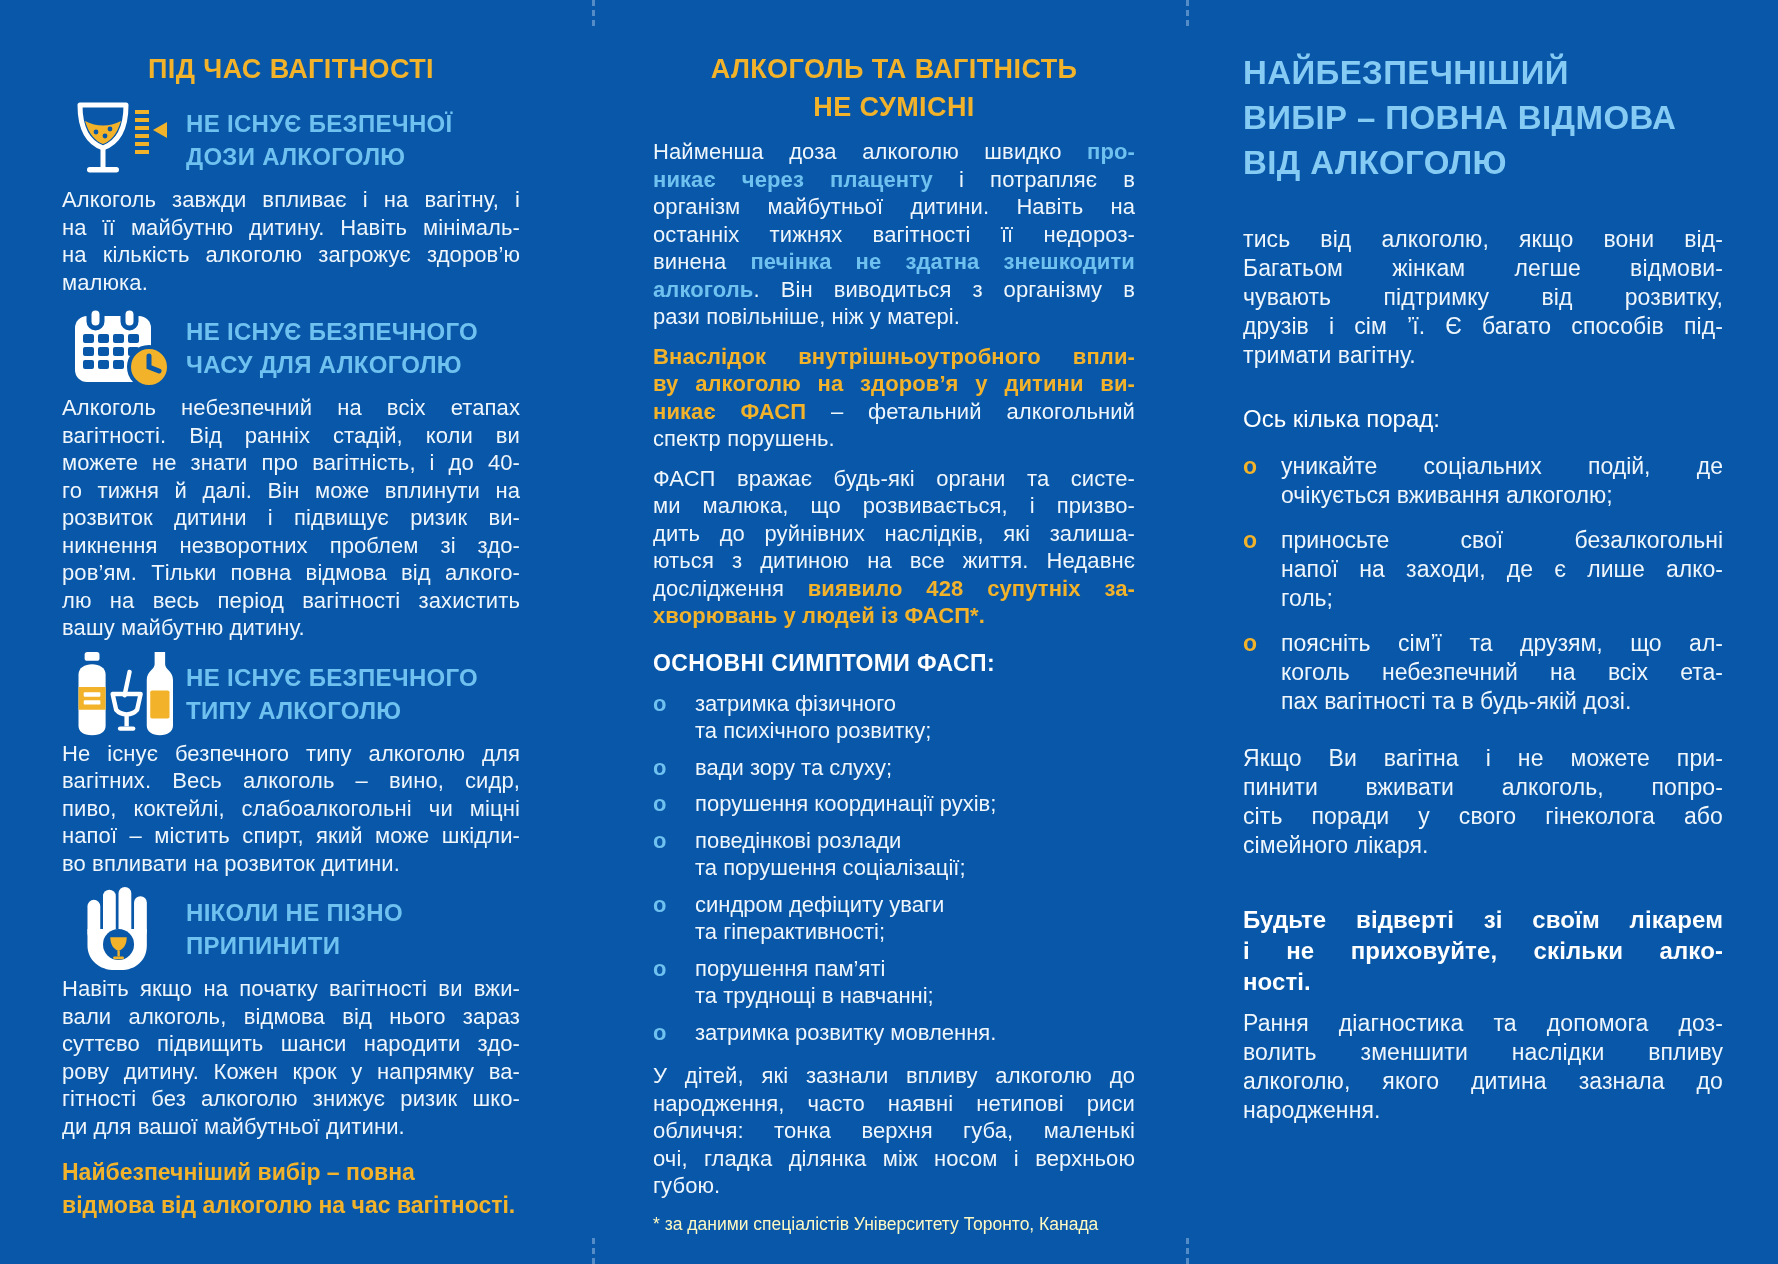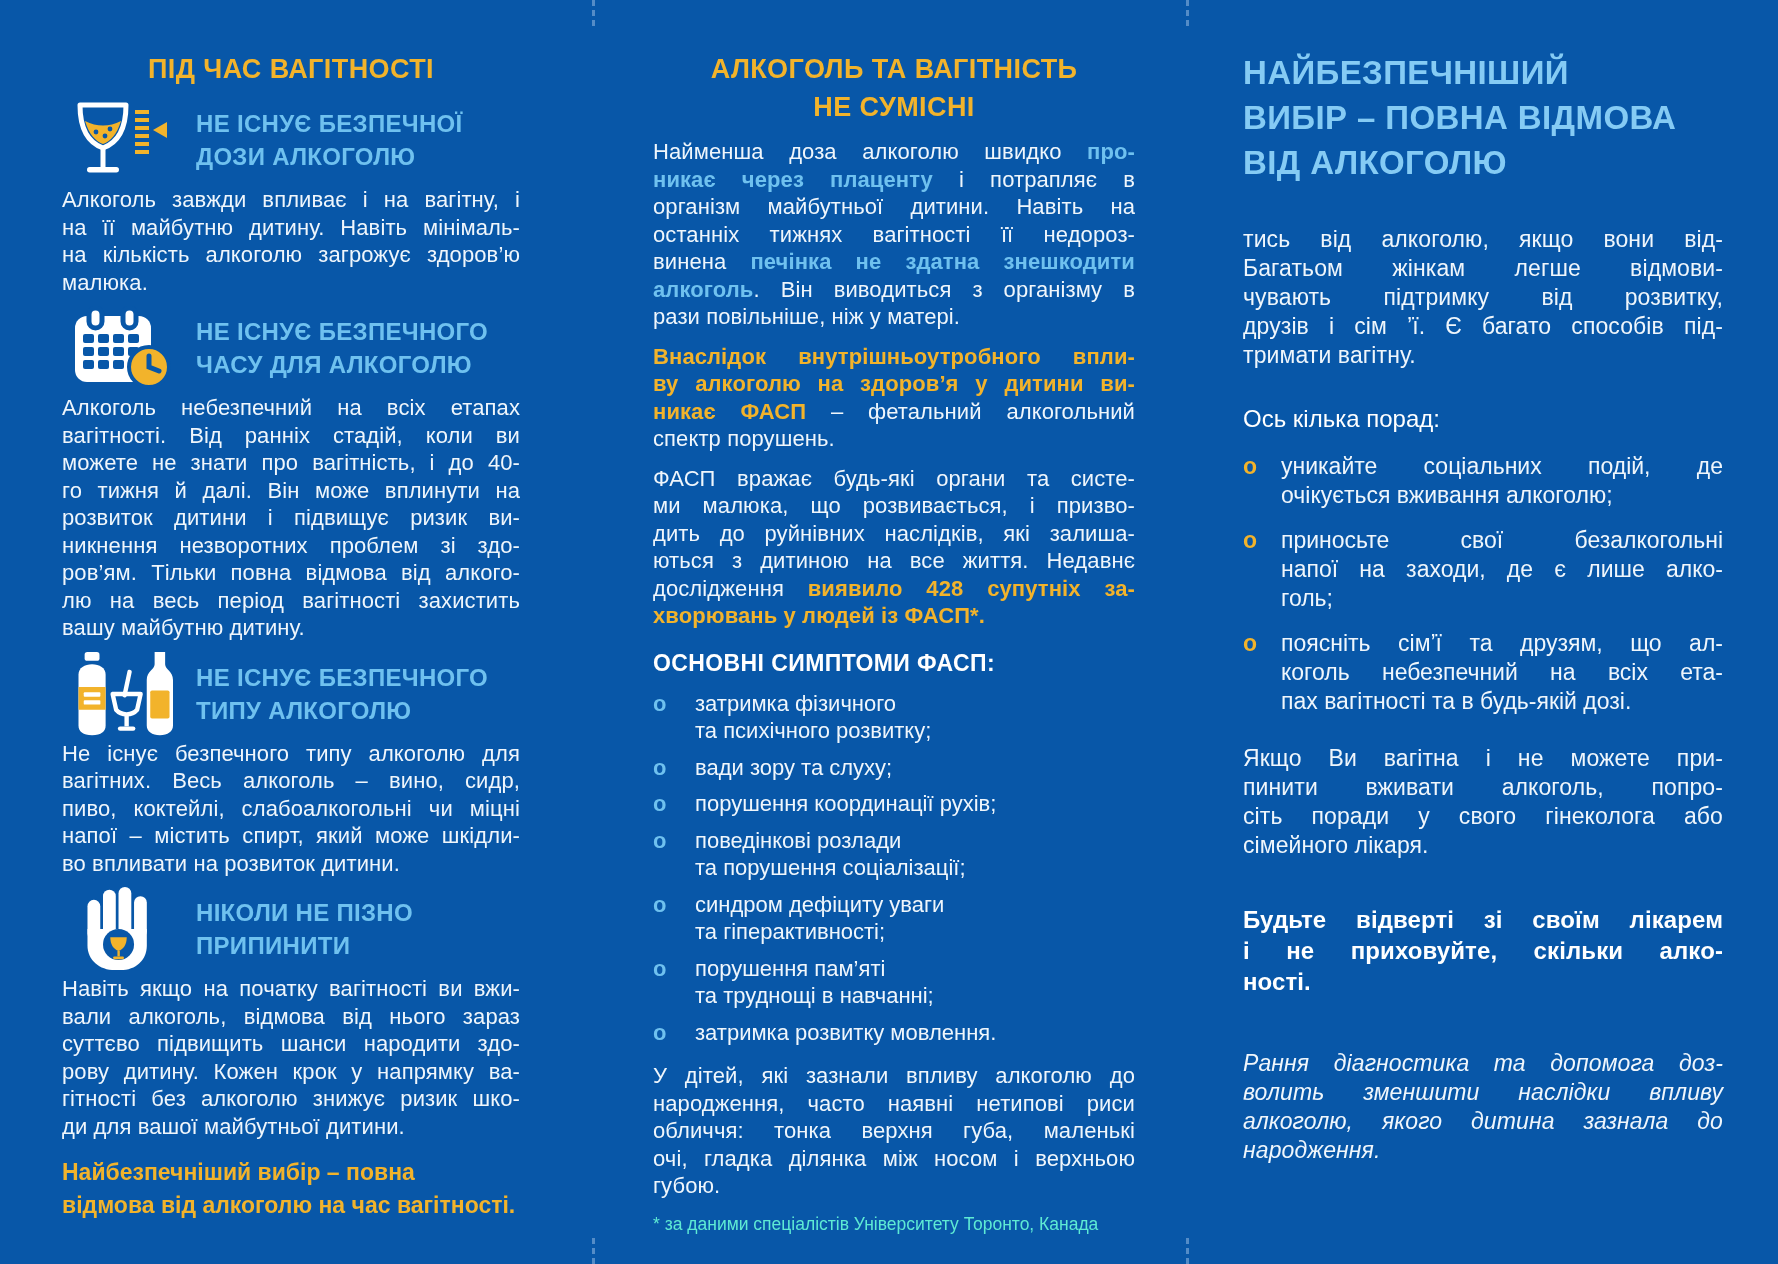--- a/index.html
+++ b/index.html
@@ -22,55 +22,55 @@
   .panel2{left:653px;width:482px;}
   .panel3{left:1243px;width:480px;}
 
   .ln{display:block;}
   .ln.j{text-align:justify;text-align-last:justify;}
 
   .p-title{margin:0;font-size:27px;line-height:38px;font-weight:800;color:#F2B32B;letter-spacing:.4px;}
   .p-title .ln{text-align:center;}
 
   .sec{margin-top:10px;}
-  .sec-head{display:flex;align-items:center;gap:10px;min-height:84px;}
+  .sec-head{display:flex;align-items:center;gap:0;min-height:84px;}
   .sec-icon{width:124px;flex:none;display:flex;justify-content:center;align-items:center;}
   .sec-icon svg{display:block;}
   .sec-title{font-size:24px;line-height:33px;font-weight:800;color:#6FC1EF;letter-spacing:.3px;}
 
   .body{margin-top:4px;font-size:22px;line-height:27.5px;color:#EFF6FC;letter-spacing:.1px;}.m12{margin-top:12px;}.m16{margin-top:16px;}
 
   .hl-b{color:#6FC1EF;font-weight:700;}
   .hl-y{color:#F2B32B;font-weight:700;}
 
   .p1-footer{margin-top:16px;font-size:23px;line-height:33px;font-weight:800;color:#F2B32B;}
 
   .sub-h{margin:18px 0 0;font-size:23px;line-height:30px;font-weight:800;color:#FFFFFF;letter-spacing:.4px;}
 
   .bullets{margin-top:12px;}
   .b-item{display:flex;gap:14px;}
   .b-item + .b-item{margin-top:9px;}
   .b-mark{flex:none;width:28px;font-weight:800;font-size:22px;line-height:27.5px;}
   .b-body{flex:1;font-size:22px;line-height:27.5px;color:#EFF6FC;}
 
-  .footnote{margin-top:12px;font-size:17.5px;line-height:24px;color:#5eead4;}
+  .footnote{margin-top:12px;font-size:17.5px;line-height:24px;color:#fef9c3;}
 
   
   .p3-title{margin:0;font-size:33px;line-height:45px;font-weight:800;color:#85CBF4;letter-spacing:.4px;}
   .body3{font-size:23px;line-height:29px;color:#EFF6FC;letter-spacing:.1px;}
   .intro{margin-top:40px;}
   .tips-h{margin:34px 0 0;font-size:24px;line-height:30px;font-weight:400;color:#FFFFFF;}
   .bullets.b3{margin-top:18px;}
   .b3 .b-item{gap:16px;}
   .b3 .b-item + .b-item{margin-top:16px;}
   .b3 .b-mark{width:22px;font-size:23px;line-height:29px;}
   .b3 .b-body{font-size:23px;line-height:29px;}
   .advice{margin-top:28px;}
   .emph{margin-top:44px;font-size:24px;line-height:31px;font-weight:800;color:#FFFFFF;}
-  .final{margin-top:52px;font-style:italic;}
+  .final{margin-top:12px;}
 </style>
 </head>
 <body>
 
 <div class="page">
   <div class="fold top f1"></div>
   <div class="fold top f2"></div>
   <div class="fold bottom f1"></div>
   <div class="fold bottom f2"></div>
 

